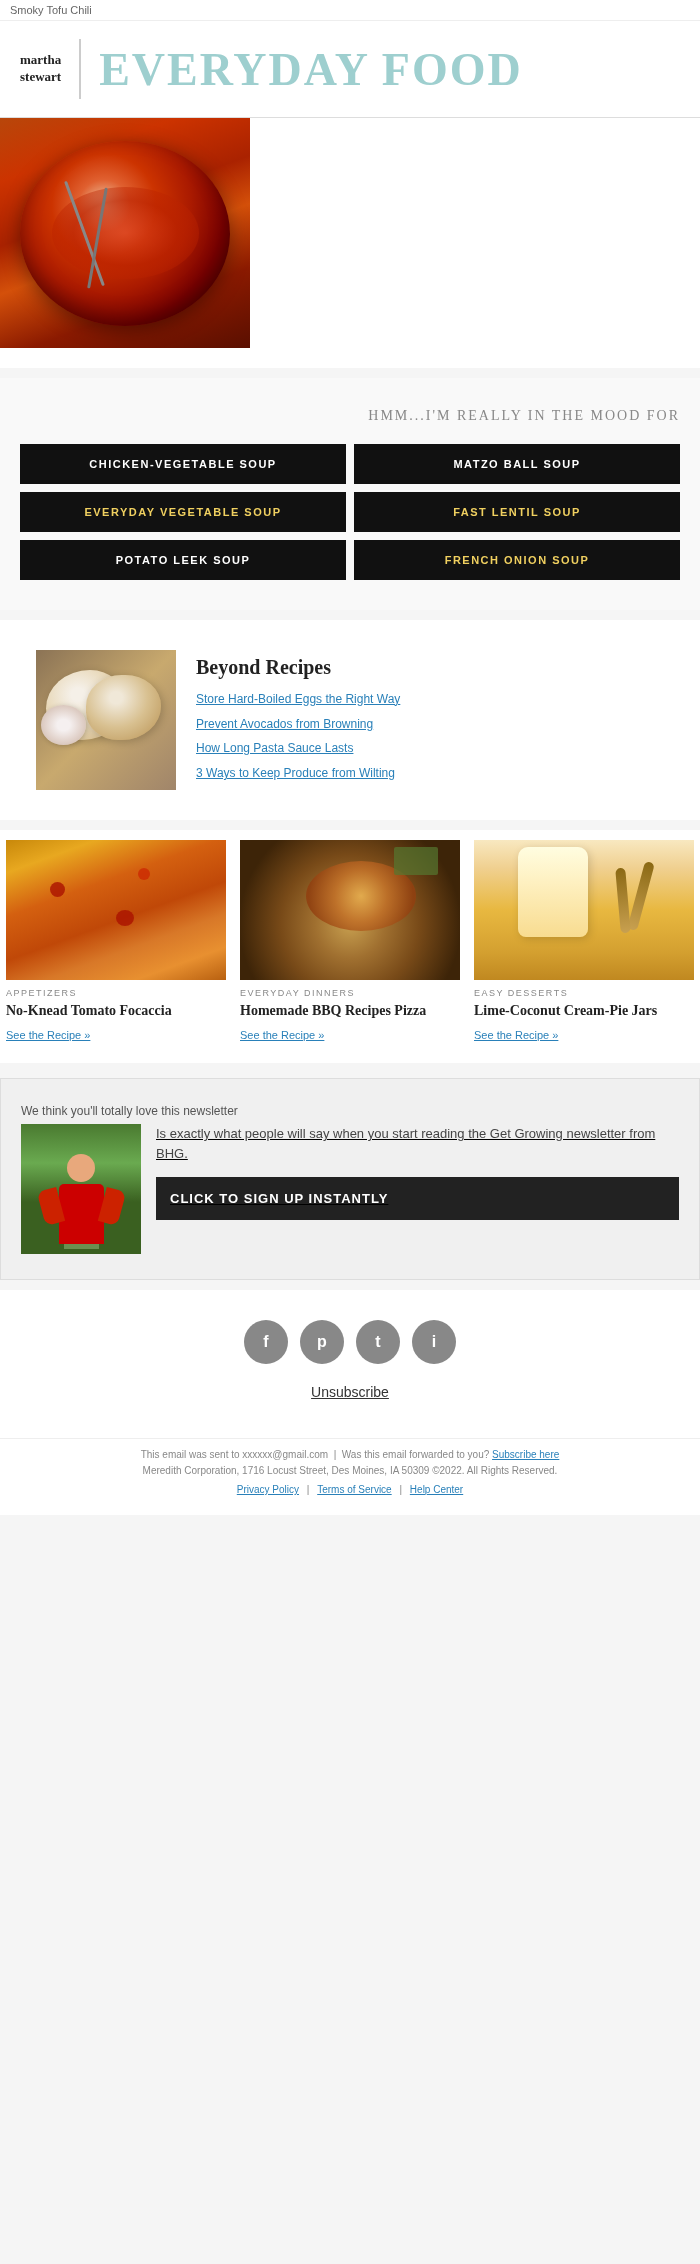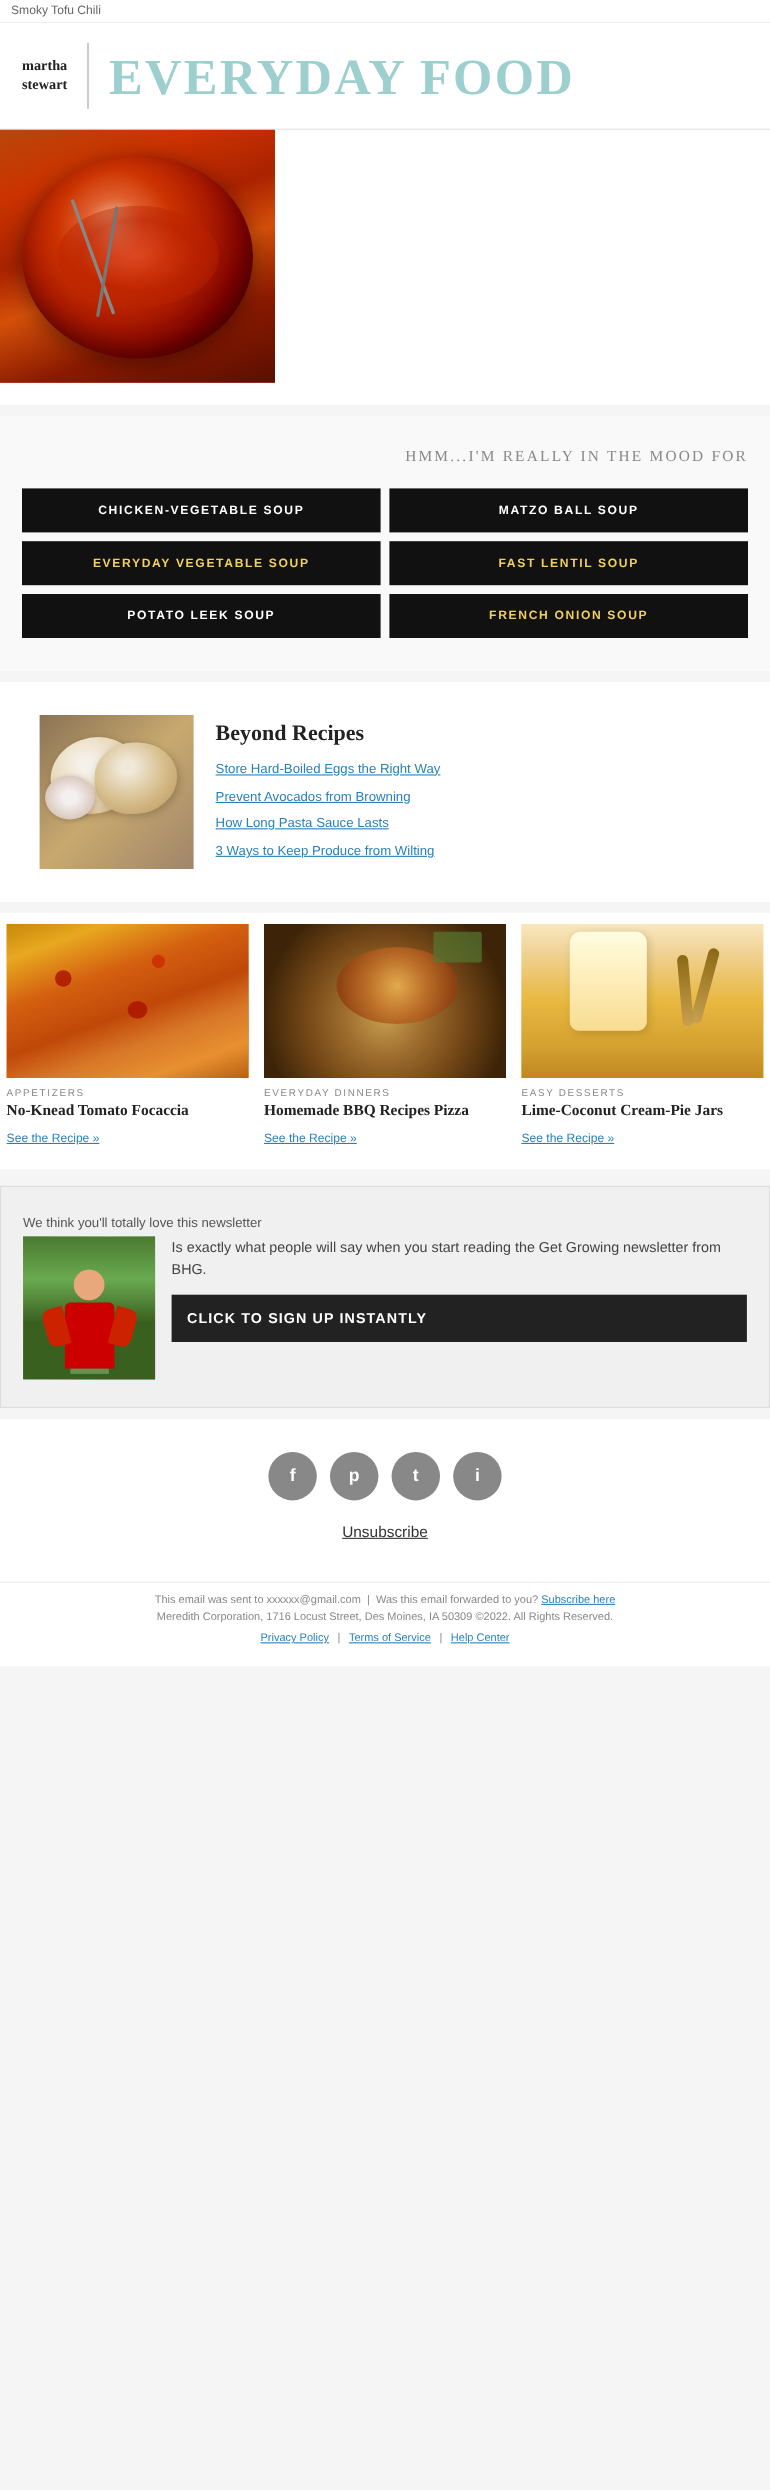--- a/index.html
+++ b/index.html
@@ -42,21 +42,21 @@
     .recipe-card-category { font-size: 9px; letter-spacing: 1.5px; color: #888; text-transform: uppercase; margin-bottom: 4px; }
     .recipe-card-title { font-size: 14px; font-weight: bold; color: #222; line-height: 1.3; margin-bottom: 5px; font-family: Georgia, serif; }
     .recipe-card-link { font-size: 11px; color: #2980b9; text-decoration: underline; margin-top: 18px; }
 
     
     .newsletter { background: #f0f0f0; padding: 25px 20px; margin-top: 15px; border: 1px solid #ddd; }
     .newsletter-small { font-size: 12px; color: #555; margin-bottom: 6px; }
     .newsletter-title { font-size: 28px; font-weight: bold; color: #333; margin-bottom: 15px; font-family: Georgia, serif; line-height: 1.2; }
     .newsletter-body { display: flex; align-items: flex-start; gap: 15px; }
     .newsletter-img { width: 120px; min-width: 120px; height: 130px; background: linear-gradient(135deg, #5d8a3c 0%, #7db35a 30%, #4a7a3a 60%, #8b0000 80%); flex-shrink: 0; overflow: hidden; display: flex; align-items: flex-end; justify-content: center; }
-    .newsletter-right { flex: 1; }
+    .newsletter-right { flex: 1; text-decoration: underline; }
     .newsletter-right p { font-size: 13px; color: #444; line-height: 1.5; margin-bottom: 14px; }
     .newsletter-btn { display: block; background: #222; color: #fff; text-align: left; padding: 14px; font-size: 13px; font-weight: bold; letter-spacing: 1px; cursor: pointer; text-transform: uppercase; }
 
     
     .social-section { background: #fff; padding: 30px; text-align: center; margin-top: 10px; }
     .social-icons { display: flex; justify-content: center; gap: 12px; margin-bottom: 20px; }
     .social-icon { width: 44px; height: 44px; border-radius: 50%; background: #999; display: flex; align-items: center; justify-content: center; color: #fff; font-size: 16px; font-weight: bold; cursor: pointer; }
     .unsubscribe { font-size: 14px; color: #333; margin-bottom: 8px; text-decoration: underline; cursor: pointer; }
 
     

